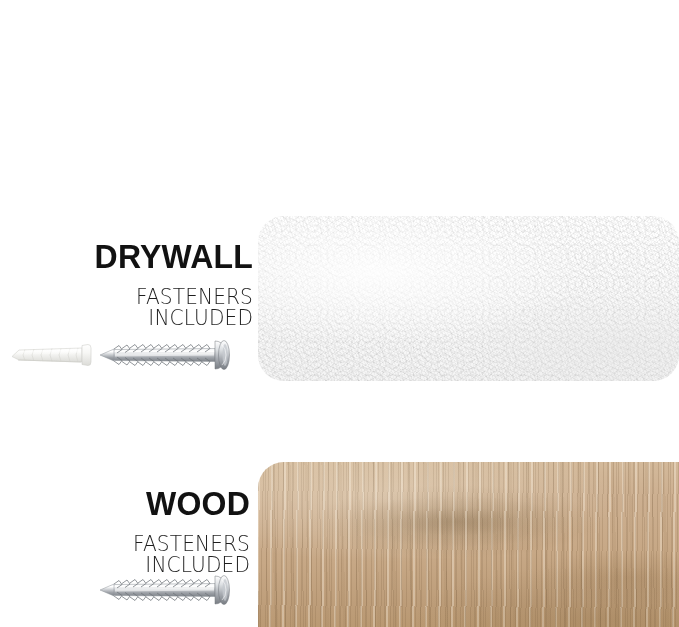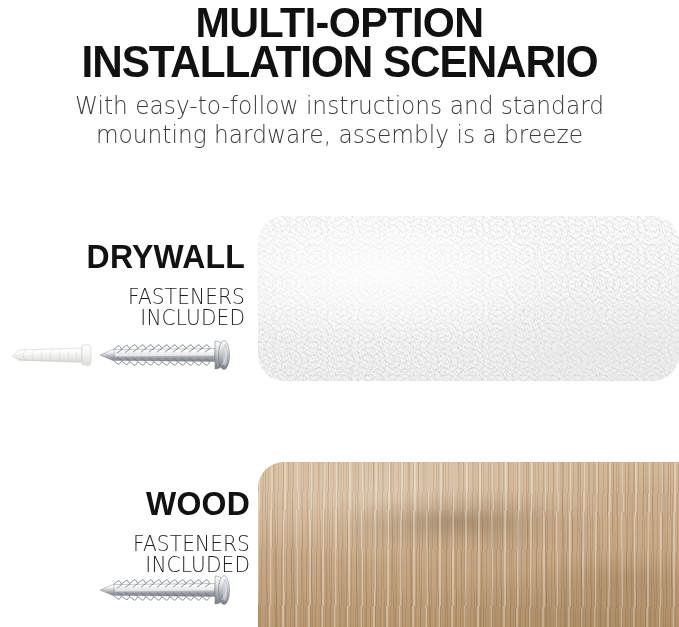--- a/index.html
+++ b/index.html
@@ -103,21 +103,21 @@
   }
   .panel-wood .sheen{
     position:absolute;inset:0;
     background:
       radial-gradient(ellipse 80% 55% at 30% 22%, rgba(255,250,238,.30) 0%, rgba(255,255,255,0) 70%),
       radial-gradient(ellipse 60% 45% at 80% 95%, rgba(120,92,58,.18) 0%, rgba(255,255,255,0) 72%);
   }
 
   
   .labels{position:absolute;text-align:right;}
-  .labels-drywall{left:0;top:240px;width:234px;padding-left:11px;}
+  .labels-drywall{left:8px;top:240px;width:234px;padding-left:11px;}
   .labels-wood{left:0;top:487px;width:234px;margin-left:16px;}
 
   .mat-name{
     font-family:"Liberation Sans", sans-serif;
     font-weight:700;
     font-size:33px;
     letter-spacing:0.2px;
     color:#121212;
     line-height:1;
     margin:0;
@@ -142,30 +142,20 @@
   .hw-anchor-dry{left:8px;top:333px;width:86px;height:44px;}
   .hw-screw-dry{left:97px;top:333px;width:141px;height:44px;}
   .hw-screw-wood{left:97px;top:568px;width:141px;height:44px;}
   .hw svg{display:block;width:100%;height:100%;}
 </style>
 </head>
 <body>
 
 <div class="stage">
 
-  <div class="header">
-    <h1 class="title">
-      <span class="tline l1">MULTI-OPTION</span>
-      <span class="tline l2">INSTALLATION SCENARIO</span>
-    </h1>
-    <p class="subtitle">
-      <span class="sline">With easy-to-follow instructions and standard</span>
-      <span class="sline">mounting hardware, assembly is a breeze</span>
-    </p>
-  </div>
 
   <div class="panel panel-drywall">
     <div class="sheen"></div>
   </div>
 
   <div class="labels labels-drywall">
     <div class="mat-name">DRYWALL</div>
     <div class="mat-sub">FASTENERS INCLUDED</div>
   </div>
 

